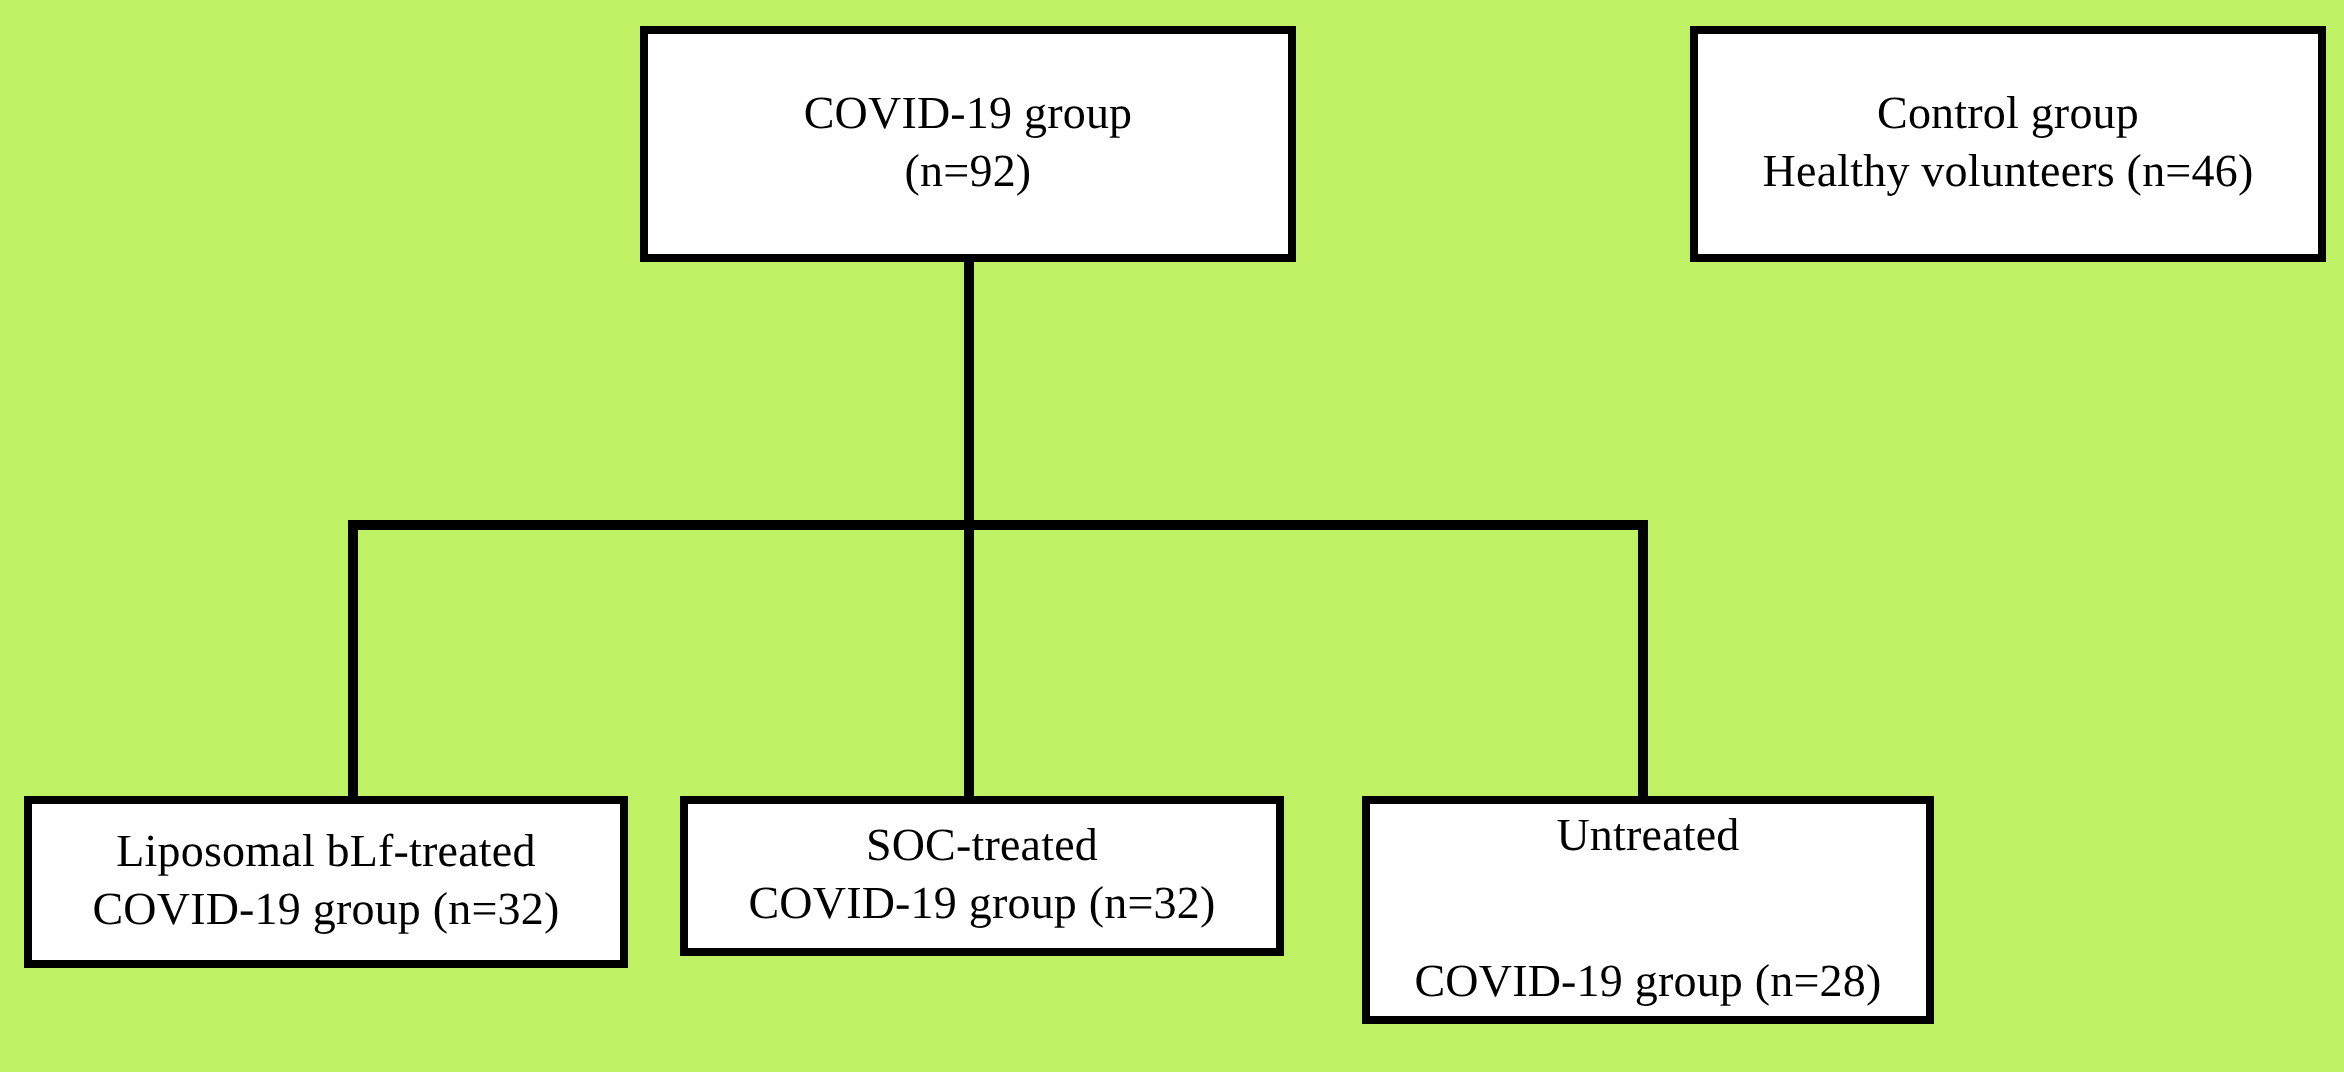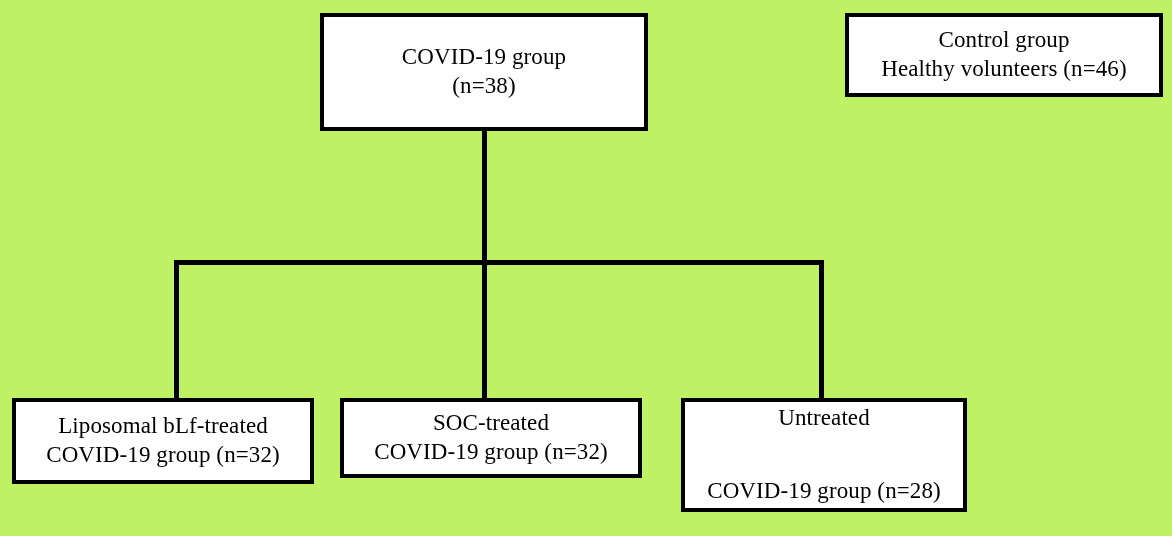--- a/index.html
+++ b/index.html
@@ -32,21 +32,21 @@
     font-size: 23px;
     line-height: 1.24;
     letter-spacing: 0.1px;
     white-space: nowrap;
   }
   .node .line {
     display: block;
   }
 
   #node-covid       { left: 320px; top: 13px;  width: 328px; height: 118px; }
-  #node-control     { left: 845px; top: 13px;  width: 318px; height: 84px; }
+  #node-control     { left: 845px; top: 13px;  width: 318px; height: 118px; }
   #node-blf         { left: 12px;  top: 398px; width: 302px; height: 86px; }
   #node-soc         { left: 340px; top: 398px; width: 302px; height: 80px; }
   #node-untreated   { left: 681px; top: 398px; width: 286px; height: 114px; gap: 44px; }
 
   
   .conn {
     position: absolute;
     background: #000000;
   }
   .conn-v { width: 5px; }
@@ -66,21 +66,21 @@
 
 <div id="canvas">
 
   <div class="conn conn-v" id="conn-trunk"></div>
   <div class="conn conn-h" id="conn-bar"></div>
   <div class="conn conn-v" id="conn-branch-left"></div>
   <div class="conn conn-v" id="conn-branch-right"></div>
 
   <div class="node" id="node-covid">
     <span class="line">COVID-19 group</span>
-    <span class="line">(n=38)</span>
+    <span class="line">(n=92)</span>
   </div>
 
   <div class="node" id="node-control">
     <span class="line">Control group</span>
     <span class="line">Healthy volunteers (n=46)</span>
   </div>
 
   <div class="node" id="node-blf">
     <span class="line">Liposomal bLf-treated</span>
     <span class="line">COVID-19 group (n=32)</span>

